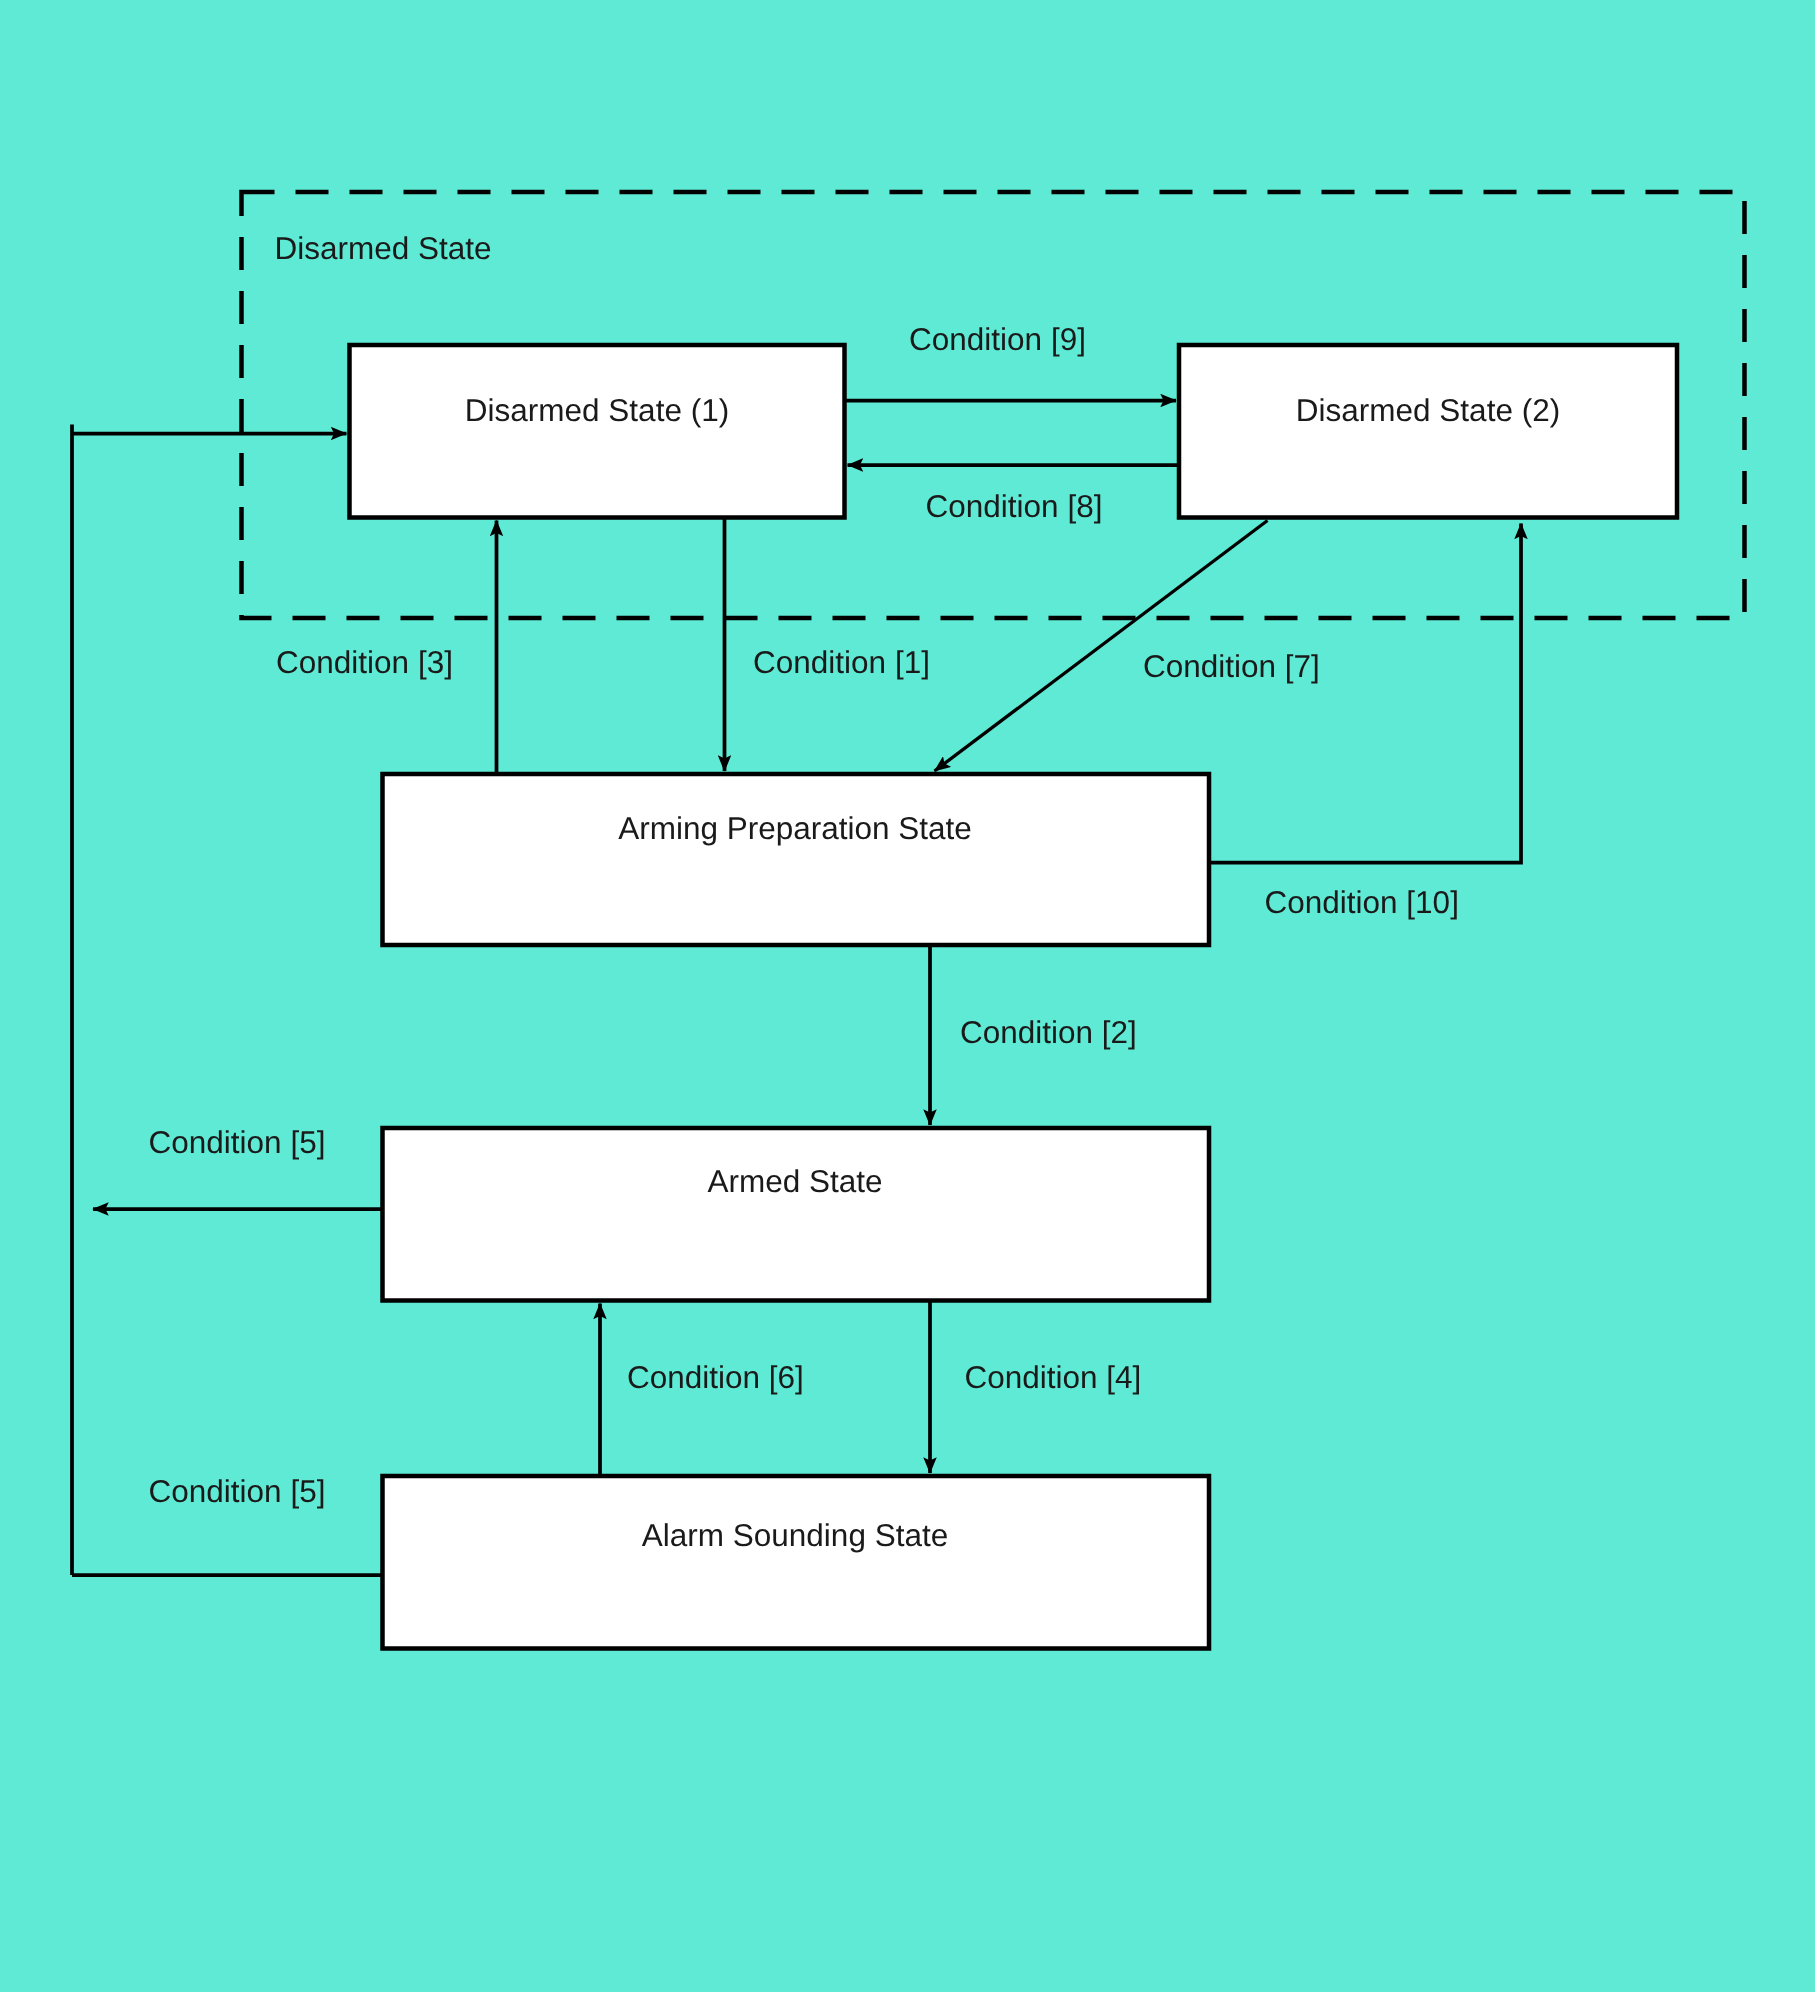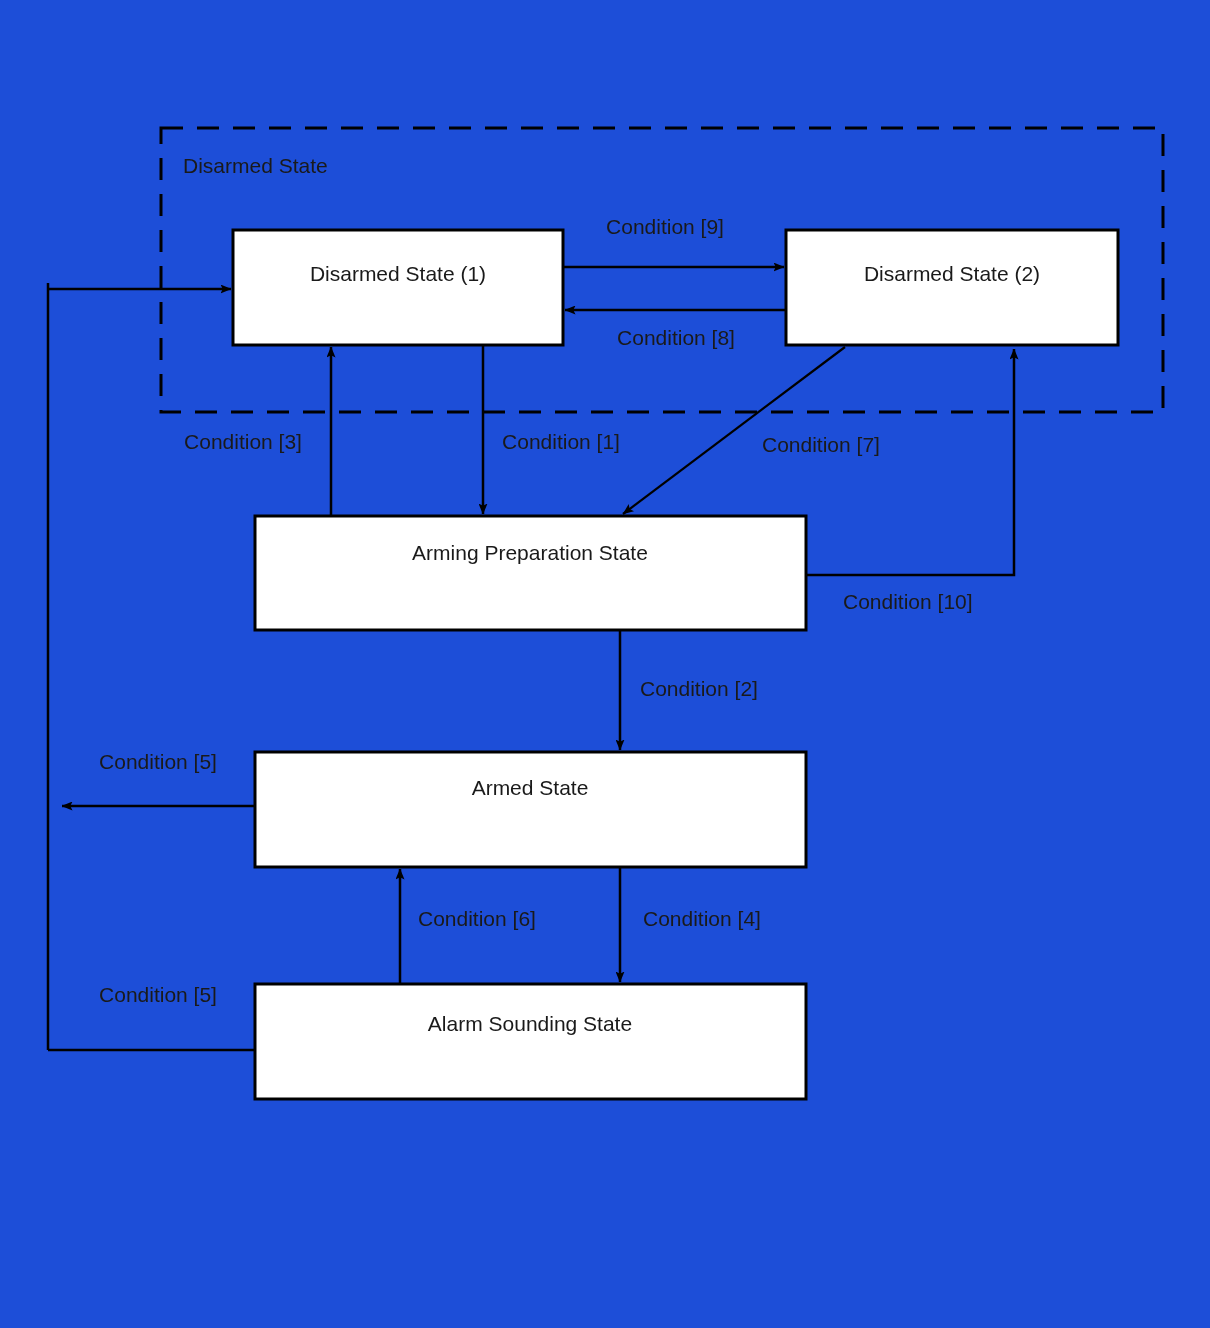--- a/index.html
+++ b/index.html
@@ -8,21 +8,21 @@
     padding: 0;
     background: #ffffff;
   }
   body {
     font-family: "Liberation Sans", sans-serif;
   }
   #diagram-root {
     position: relative;
     width: 1210px;
     height: 1328px;
-    background: #1d4ed8;
+    background: #5eead4;
     overflow: hidden;
   }
   svg#state-diagram {
     display: block;
     width: 1210px;
     height: 1328px;
   }
   .state-box-rect {
     fill: #ffffff;
     stroke: #000000;

